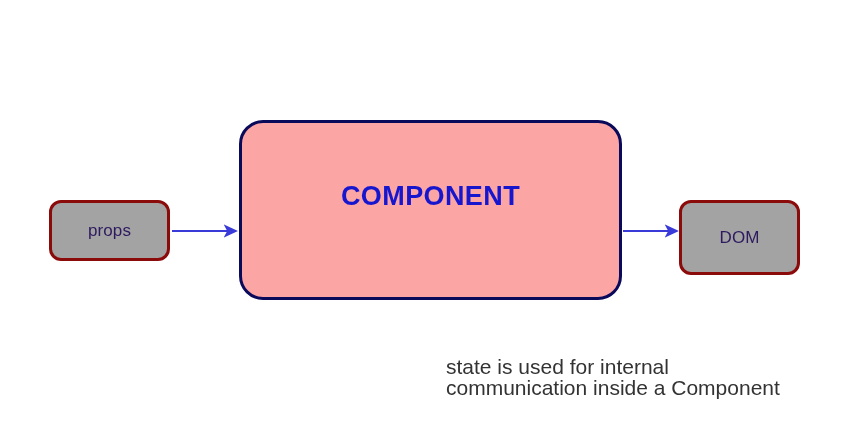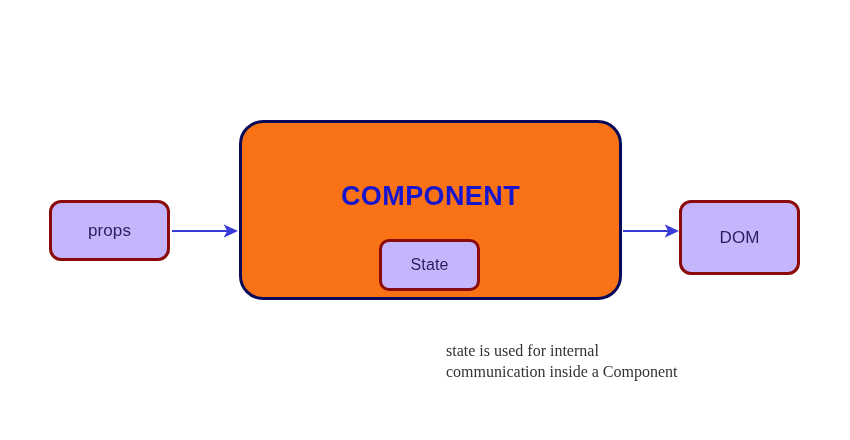--- a/index.html
+++ b/index.html
@@ -21,21 +21,21 @@
     left: 0;
     top: 0;
     width: 850px;
     height: 440px;
   }
 
   
   .node {
     position: absolute;
     box-sizing: border-box;
-    background: #c4b5fd;
+    background: #a3a3a3;
     display: flex;
     align-items: center;
     justify-content: center;
   }
 
   .node-small {
     border: 3px solid #8b0a0a;
     border-radius: 12px;
   }
 
@@ -78,21 +78,21 @@
   
   #component-node {
     position: absolute;
     left: 239px;
     top: 120px;
     width: 383px;
     height: 180px;
     box-sizing: border-box;
     border: 3px solid #0a0a5a;
     border-radius: 24px;
-    background: #f97316;
+    background: #fca5a5;
   }
 
   #component-title {
     position: absolute;
     left: 0;
     right: 0;
     top: 60px;
     text-align: center;
     color: #1616cf;
     font-size: 27px;
@@ -108,45 +108,42 @@
     top: 0;
     width: 850px;
     height: 440px;
     pointer-events: none;
   }
 
   
   #caption {
     position: absolute;
     left: 446px;
-    top: 340px;
+    top: 356px;
     width: 360px;
     color: #333333;
-    font-size: 16px;
+    font-size: 21px;
     line-height: 21px;
     white-space: pre-line;
-    font-family: Liberation Serif, serif;
+    font-family: Liberation Sans, sans-serif;
   }
 </style>
 </head>
 <body>
 
 <div id="canvas">
 
   <div id="props-node" class="node node-small">
     <span class="node-label">props</span>
   </div>
 
   <div id="component-node">
     <div id="component-title">COMPONENT</div>
   </div>
 
-  <div id="state-node" class="node node-small">
-    <span class="node-label">State</span>
-  </div>
 
   <div id="dom-node" class="node node-small">
     <span class="node-label">DOM</span>
   </div>
 
   <svg id="arrows" viewBox="0 0 850 440">
     <defs>
       <marker id="head-blue" markerWidth="7" markerHeight="7" refX="5.6" refY="3" orient="auto" markerUnits="strokeWidth">
         <path d="M0,0 L6.5,3 L0,6 L1.6,3 Z" fill="#3a3ad8"></path>
       </marker>

